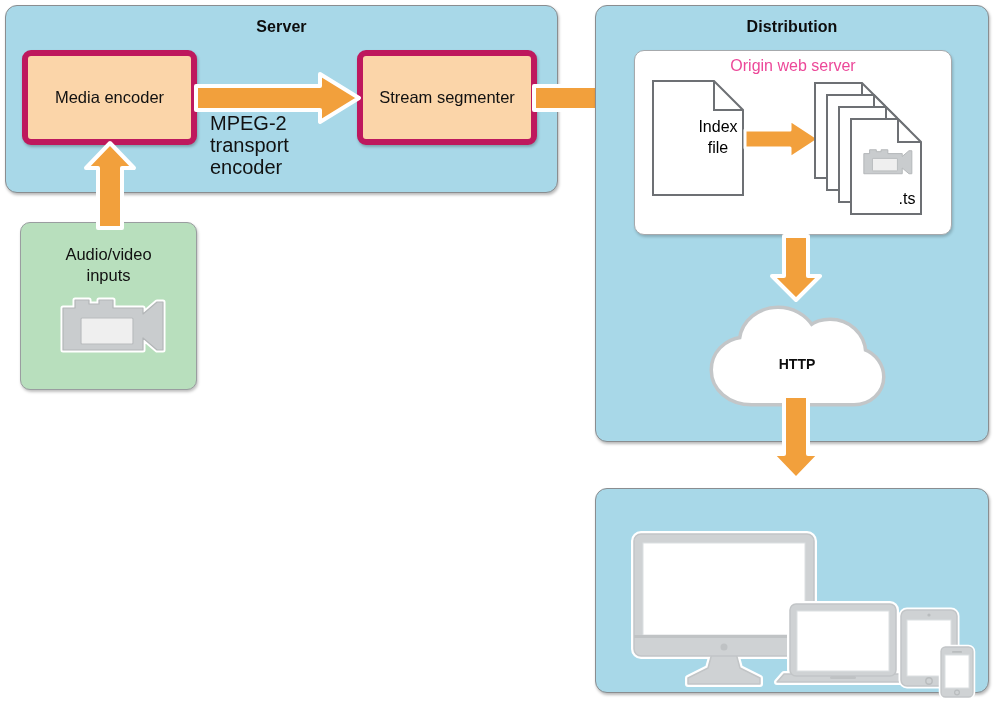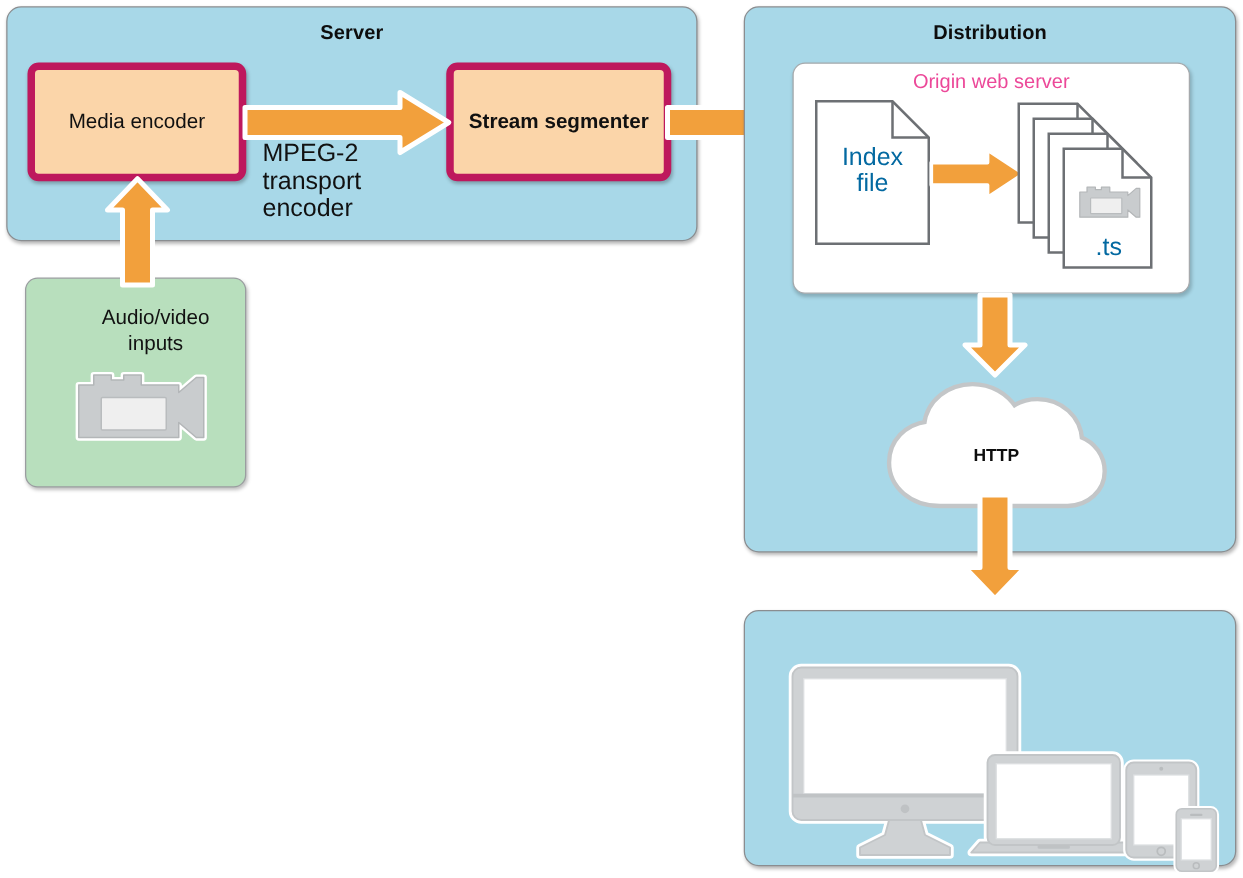--- a/index.html
+++ b/index.html
@@ -65,21 +65,20 @@
     border-radius: 10px;
     box-shadow: 1px 2px 3px rgba(0,0,0,0.25);
   }
   .green-label {
     position: absolute;
     left: 0; right: 0;
     text-align: center;
     font-size: 16.5px;
     line-height: 21px;
     color: #111;
-    padding-left: 16px;
   }
 
   
   .white-card {
     position: absolute;
     box-sizing: border-box;
     background: #ffffff;
     border: 1px solid #a6a9ac;
     border-radius: 10px;
     box-shadow: 1px 2px 3px rgba(0,0,0,0.20);
@@ -102,23 +101,24 @@
 
   
   .arrow-svg { position: absolute; overflow: visible; }
 
   
   .doc-svg { position: absolute; overflow: visible; }
   .doc-label {
     position: absolute;
     left: 0; right: 0;
     text-align: center;
-    font-size: 20px;
+    font-size: 16px;
     line-height: 21px;
-    color: #0369a1;
+    color: #000000;
+    padding-left: 20px;
   }
 
   
   .cloud-wrap { position: absolute; }
   .cloud-label {
     position: absolute;
     left: 0; right: 0;
     text-align: center;
     font-weight: bold;
     font-size: 14px;
@@ -130,21 +130,21 @@
 <body>
 
 <div id="canvas">
 
   <div class="panel" style="left:5px; top:5px; width:553px; height:188px;">
   </div>
   <div class="panel-title" style="left:5px; top:18px; width:553px;">Server</div>
 
   <div class="peach-box" style="left:22px; top:50px; width:175px; height:95px;">Media encoder</div>
 
-  <div class="peach-box" style="left:357px; top:50px; width:180px; height:95px;font-weight:bold;">Stream segmenter</div>
+  <div class="peach-box" style="left:357px; top:50px; width:180px; height:95px;">Stream segmenter</div>
 
   <div class="plain-text" style="left:210px; top:112px; width:140px;">
     <div>MPEG-2</div>
     <div>transport</div>
     <div>encoder</div>
   </div>
 
   <svg class="arrow-svg" style="left:196px; top:72px;" width="166" height="52" viewBox="0 0 166 52">
     <path d="M 0 14 L 124 14 L 124 2 L 163 26 L 124 50 L 124 38 L 0 38 Z" fill="#F2A03C" stroke="#ffffff" stroke-width="4" stroke-linejoin="round"></path>
   </svg>

